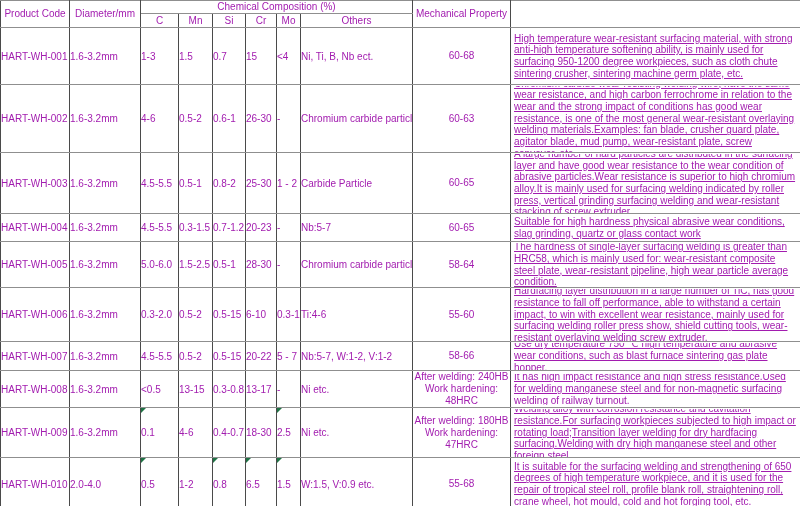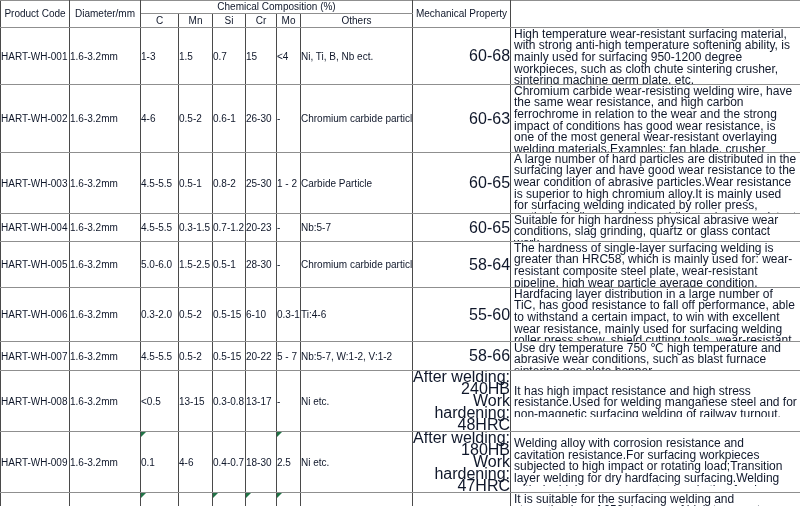--- a/index.html
+++ b/index.html
@@ -1,36 +1,36 @@
 <!DOCTYPE html>
 <html><head>
 <meta charset="utf-8">
 <style>
   html,body { margin:0; padding:0; background:#ffffff; }
   .sheet {
     width:800px; height:506px; overflow:hidden; background:#ffffff;
-    font-family:"Liberation Sans","DejaVu Sans",sans-serif; color:#0f172a;
+    font-family:"Liberation Sans","DejaVu Sans",sans-serif; color:#a21caf;
   }
   table.spec {
     border-collapse:collapse; table-layout:fixed; width:800px;
     border:1px solid #4a4a4a;
   }
   table.spec td, table.spec th {
     border-left:1px solid #4a4a4a; border-right:1px solid #4a4a4a;
     border-top:1px solid #8f8f8f; border-bottom:1px solid #8f8f8f;
     padding:0; font-weight:normal; overflow:hidden; background:#ffffff;
     vertical-align:middle;
   }
   thead th { border:1px solid #4a4a4a; font-size:10px; text-align:center; line-height:12px; }
   td.dat  { font-size:10px; text-align:left; padding-left:3px; white-space:nowrap; }
-  td.mech { font-size:16px; text-align:right; padding-left:3px; white-space:pre-line; line-height:12px;margin-left:18px; }
+  td.mech { font-size:10px; text-align:center; padding-left:3px; white-space:pre-line; line-height:12px;margin-left:18px; }
   td.desc { vertical-align:middle; }
   td.desc .clip {
-    display:flex; align-items:flex-start; overflow:hidden; padding:0 3px;
-    font-size:12px; line-height:11.7px;
+    display:flex; align-items:center; overflow:hidden; padding:0 3px;
+    font-size:10px; line-height:11.7px;text-decoration:underline;
   }
   td.flagged { position:relative;margin-left:8px; }
   .tri {
     position:absolute; top:0; left:0; width:0; height:0; display:block;
     border-top:5px solid #217346; border-right:5px solid transparent;
   }
 </style>
 </head>
 <body>
 

